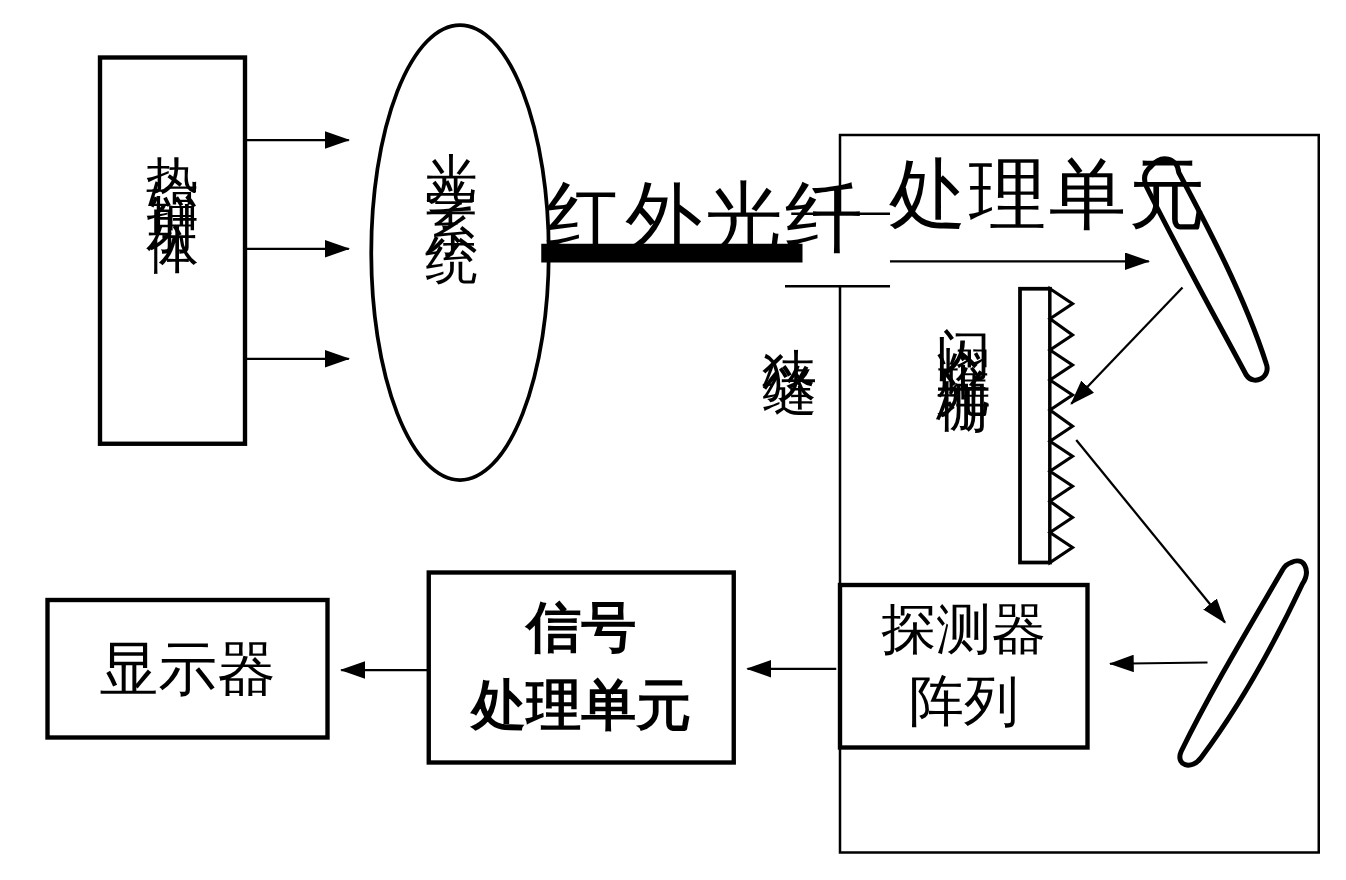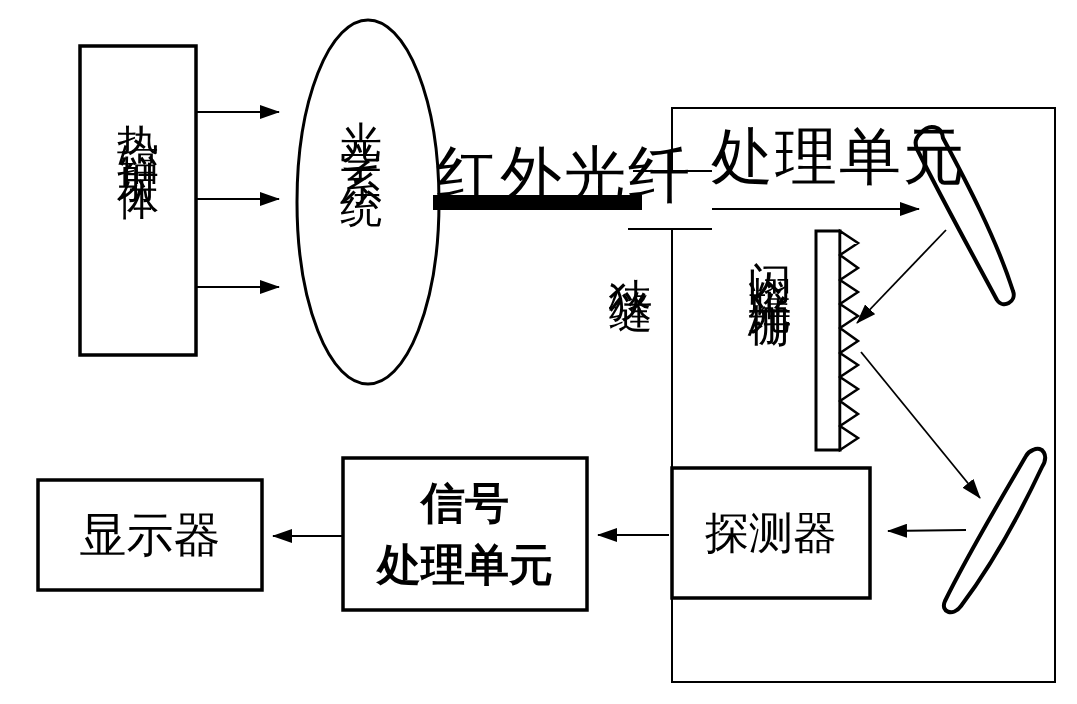--- a/index.html
+++ b/index.html
@@ -92,20 +92,21 @@
 
   <div class="lbl vt fs44" style="left:609px; top:243px; letter-spacing:13px;">狭缝</div>
 
   <div class="lbl fs46" style="left:711px; top:126px; letter-spacing:2px;">处理单元</div>
 
   <div class="lbl vt fs44" style="left:748px; top:227px; letter-spacing:14px;">闪耀光栅</div>
 
 
   <div class="boxlbl fs44" style="left:672px; top:468px; width:198px; height:130px; line-height:1.32;">
     <div>探测器</div>
+    <div>阵列</div>
   </div>
 
   <div class="boxlbl fs44" style="left:343px; top:458px; width:244px; height:152px; line-height:1.4;font-weight:bold;">
     <div>信号</div>
     <div>处理单元</div>
   </div>
 
   <div class="boxlbl fs47" style="left:38px; top:480px; width:224px; height:110px;">
     <div>显示器</div>
   </div>

